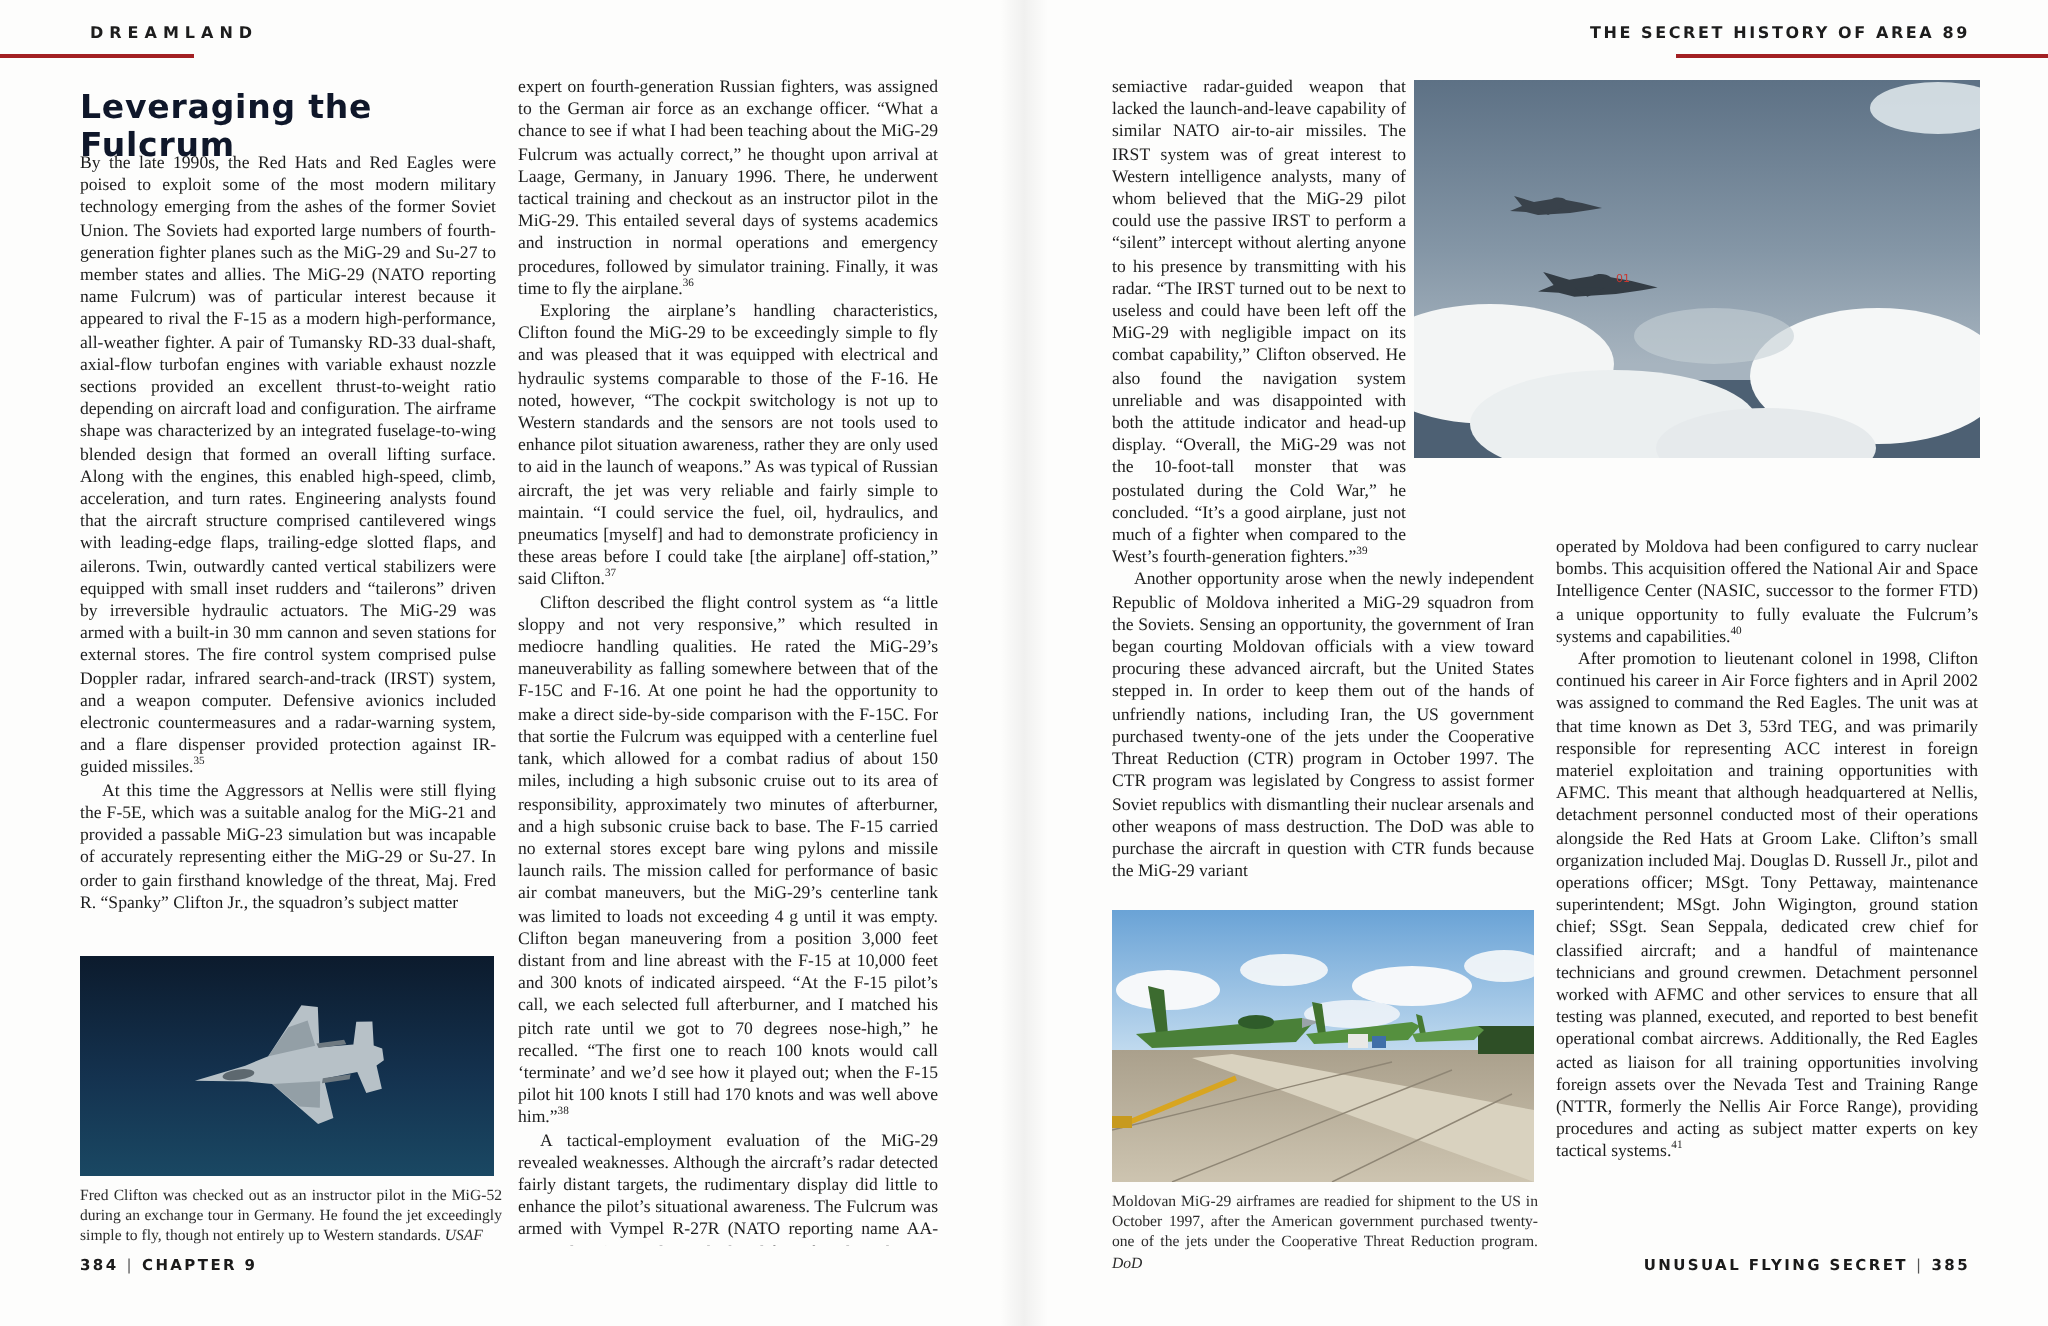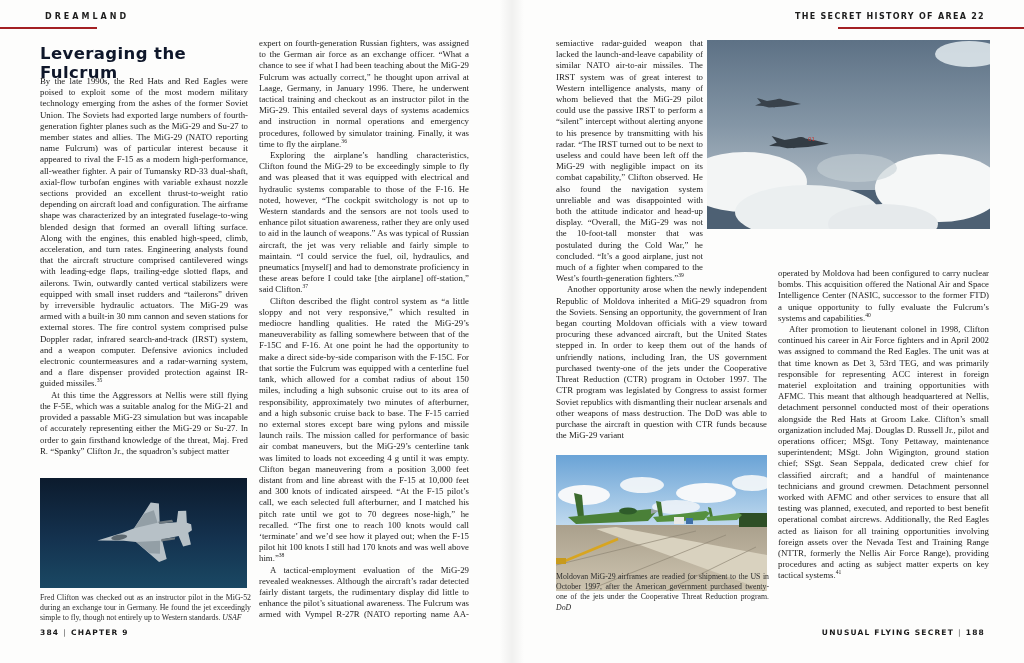--- a/index.html
+++ b/index.html
@@ -40,21 +40,21 @@
 </style>
 </head>
 <body>
 
 <div id="spread">
 
   <div class="abs gutter"></div>
 
   <div class="abs rh rh-left">DREAMLAND</div>
   <div class="abs rh-rule rule-left"></div>
-  <div class="abs rh rh-right">THE SECRET HISTORY OF AREA 22</div>
+  <div class="abs rh rh-right">THE SECRET HISTORY OF AREA 89</div>
   <div class="abs rh-rule rule-right"></div>
 
   <h1 class="abs title" style="left:40px;top:44px;width:215px;margin:0;">Leveraging the Fulcrum</h1>
 
   <div class="abs col clip" style="left:40px;top:76px;width:208px;height:402px;">
     <p><span>By the late 1990s, the Red Hats and Red Eagles were poised to exploit some of the most modern military technology emerging from the ashes of the former Soviet Union. The Soviets had exported large numbers of fourth-generation fighter planes such as the MiG-29 and Su-27 to member states and allies. The MiG-29 (NATO reporting name Fulcrum) was of particular interest because it appeared to rival the F-15 as a modern high-performance, all-weather fighter. A pair of Tumansky RD-33 dual-shaft, axial-flow turbofan engines with variable exhaust nozzle sections provided an excellent thrust-to-weight ratio depending on aircraft load and configuration. The airframe shape was characterized by an integrated fuselage-to-wing blended design that formed an overall lifting surface. Along with the engines, this enabled high-speed, climb, acceleration, and turn rates. Engineering analysts found that the aircraft structure comprised cantilevered wings with leading-edge flaps, trailing-edge slotted flaps, and ailerons. Twin, outwardly canted vertical stabilizers were equipped with small inset rudders and “tailerons” driven by irreversible hydraulic actuators. The MiG-29 was armed with a built-in 30 mm cannon and seven stations for external stores. The fire control system comprised pulse Doppler radar, infrared search-and-track (IRST) system, and a weapon computer. Defensive avionics included electronic countermeasures and a radar-warning system, and a flare dispenser provided protection against IR-guided missiles.</span><sup>35</sup></p>
     <p class="ind"><span>At this time the Aggressors at Nellis were still flying the F-5E, which was a suitable analog for the MiG-21 and provided a passable MiG-23 simulation but was incapable of accurately representing either the MiG-29 or Su-27. In order to gain firsthand knowledge of the threat, Maj. Fred R. “Spanky” Clifton Jr., the squadron’s subject matter</span></p>
   </div>
 
   <figure class="abs photo" style="left:40px;top:478px;width:207px;height:110px;margin:0;">
@@ -173,26 +173,26 @@
         </g>
         <rect x="118" y="62" width="10" height="7" fill="#e9e9e6"></rect>
         <rect x="130" y="63" width="7" height="6" fill="#3f6fa8"></rect>
       </g>
       <g>
         <line x1="4" y1="108" x2="62" y2="84" stroke="#d8a520" stroke-width="2.6"></line>
         <rect x="0" y="103" width="10" height="6" fill="#c79a1e"></rect>
       </g>
     </svg>
   </figure>
-  <figcaption class="abs cap" style="left:556px;top:572px;width:213px;">
+  <figcaption class="abs cap" style="left:556px;top:596px;width:213px;">
     <span>Moldovan MiG-29 airframes are readied for shipment to the US in October 1997, after the American government purchased twenty-one of the jets under the Cooperative Threat Reduction program. </span><span class="credit">DoD</span>
   </figcaption>
 
   <div class="abs col clip" style="left:778px;top:268px;width:211px;height:362px;">
     <p><span>operated by Moldova had been configured to carry nuclear bombs. This acquisition offered the National Air and Space Intelligence Center (NASIC, successor to the former FTD) a unique opportunity to fully evaluate the Fulcrum’s systems and capabilities.</span><sup>40</sup></p>
     <p class="ind"><span>After promotion to lieutenant colonel in 1998, Clifton continued his career in Air Force fighters and in April 2002 was assigned to command the Red Eagles. The unit was at that time known as Det 3, 53rd TEG, and was primarily responsible for representing ACC interest in foreign materiel exploitation and training opportunities with AFMC. This meant that although headquartered at Nellis, detachment personnel conducted most of their operations alongside the Red Hats at Groom Lake. Clifton’s small organization included Maj. Douglas D. Russell Jr., pilot and operations officer; MSgt. Tony Pettaway, maintenance superintendent; MSgt. John Wigington, ground station chief; SSgt. Sean Seppala, dedicated crew chief for classified aircraft; and a handful of maintenance technicians and ground crewmen. Detachment personnel worked with AFMC and other services to ensure that all testing was planned, executed, and reported to best benefit operational combat aircrews. Additionally, the Red Eagles acted as liaison for all training opportunities involving foreign assets over the Nevada Test and Training Range (NTTR, formerly the Nellis Air Force Range), providing procedures and acting as subject matter experts on key tactical systems.</span><sup>41</sup></p>
   </div>
 
   <div class="abs folio" style="right:39px;top:628px;text-align:right;">
-    <span>UNUSUAL FLYING SECRET</span><span class="fsep">|</span><span>188</span>
+    <span>UNUSUAL FLYING SECRET</span><span class="fsep">|</span><span>385</span>
   </div>
 
 </div>
 
 </body></html>

